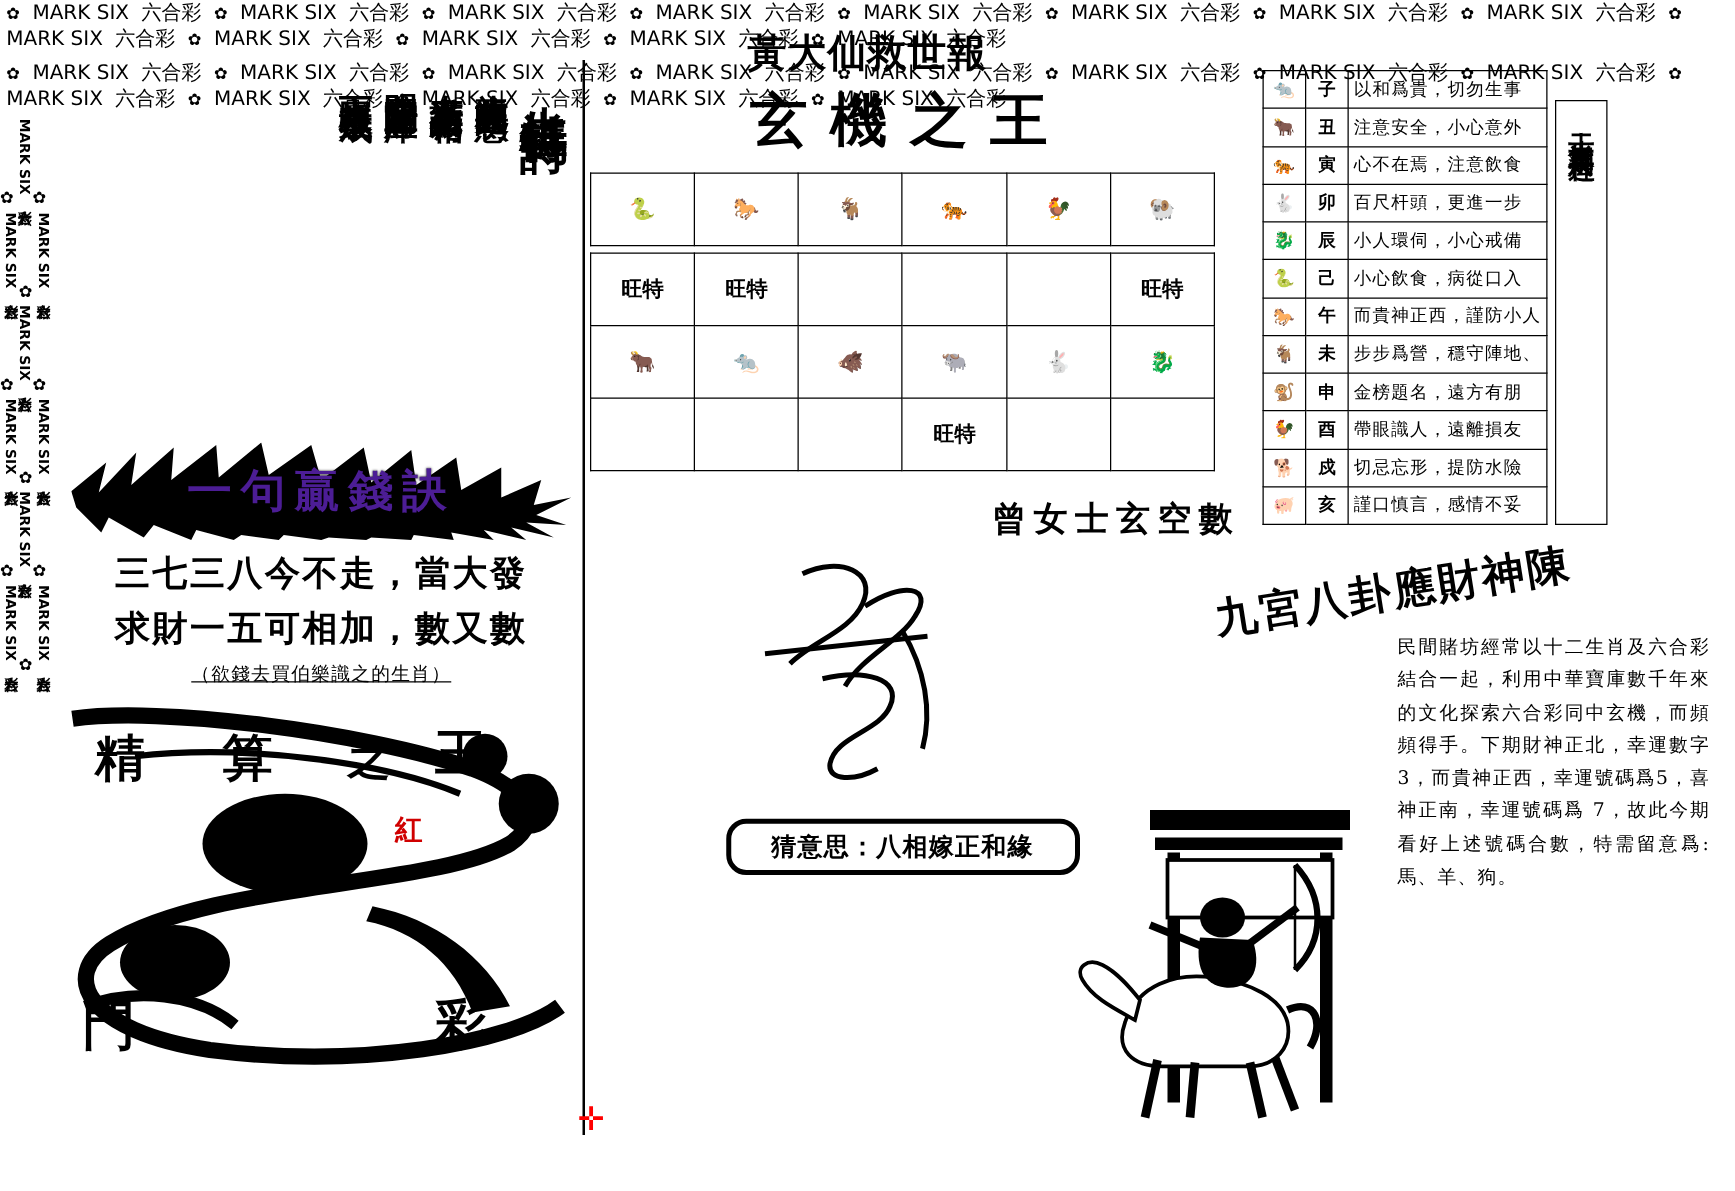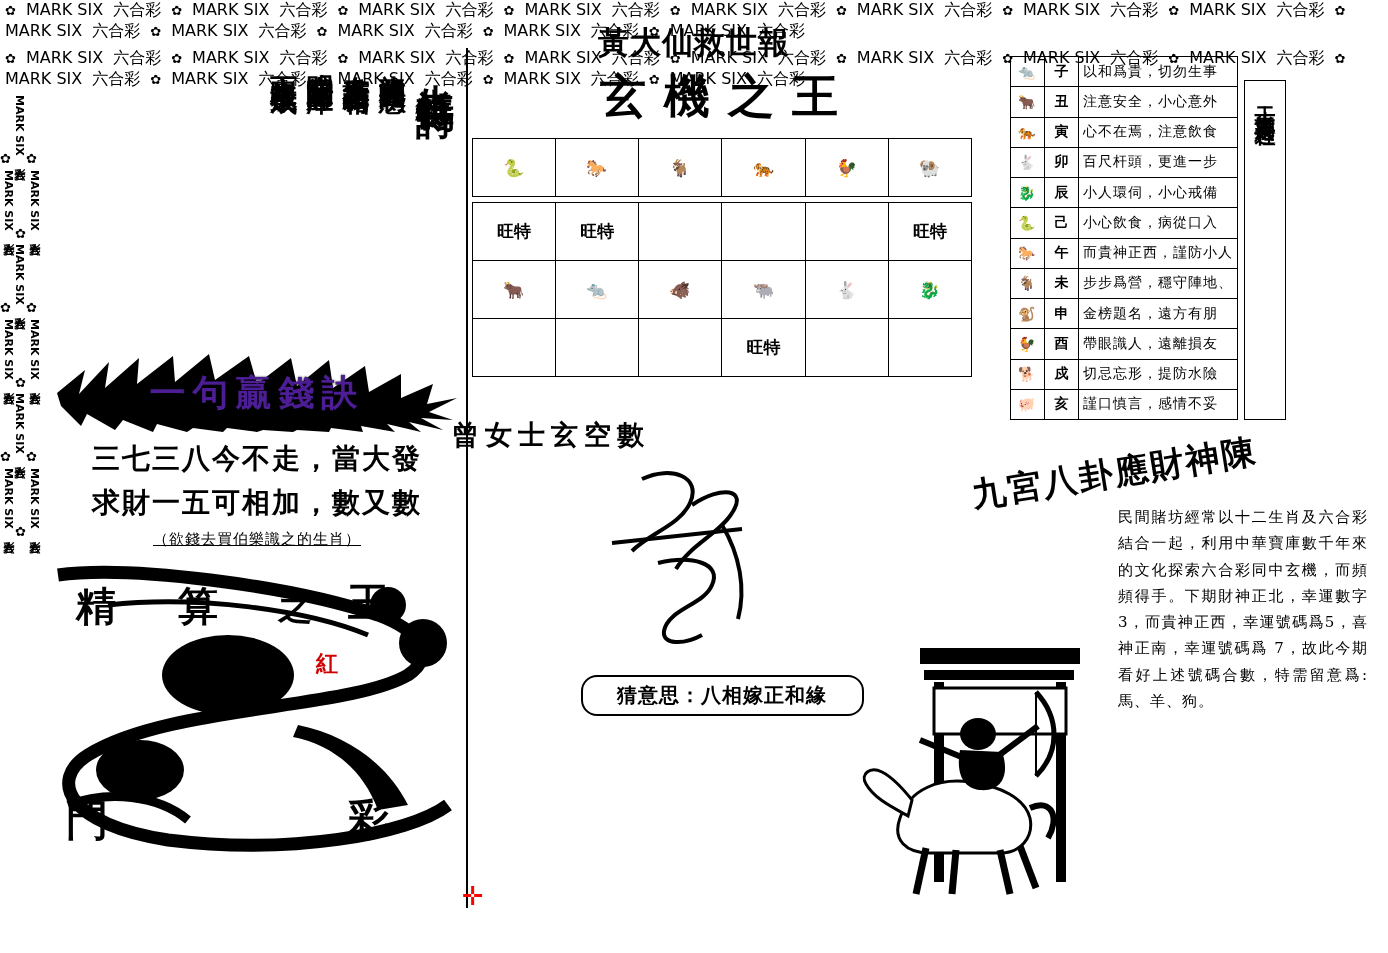--- a/index.html
+++ b/index.html
@@ -147,36 +147,36 @@
     text-align:center;
     vertical-align:middle;
     font-family:"DejaVu Serif", serif;
     font-size:17px;
     font-weight:bold;
     width:83px;
   }
   .zod { font-size:26px; }
   .grid-gap td { border:none; height:6px; }
   .sub-head {
-    text-align:left;
+    text-align:right;
     font-family:"DejaVu Serif", serif;
     font-weight:bold;
     font-size:27px;
     letter-spacing:6px;
-    margin-top:40px;
+    margin-top:20px;
   }
   .scrawl {
     position:relative;
     width:300px; height:190px;
     margin:6px auto 0;
   }
   .riddle-box {
     margin:26px auto 0;
     width:283px;
-    border:2px solid #000000;
+    border:4px solid #000000;
     border-radius:16px;
     text-align:center;
     font-family:"DejaVu Serif", serif;
     font-weight:bold;
     font-size:20px;
     padding:5px 4px;
     letter-spacing:1px;
   }
   
   .zodiac-wrap {

